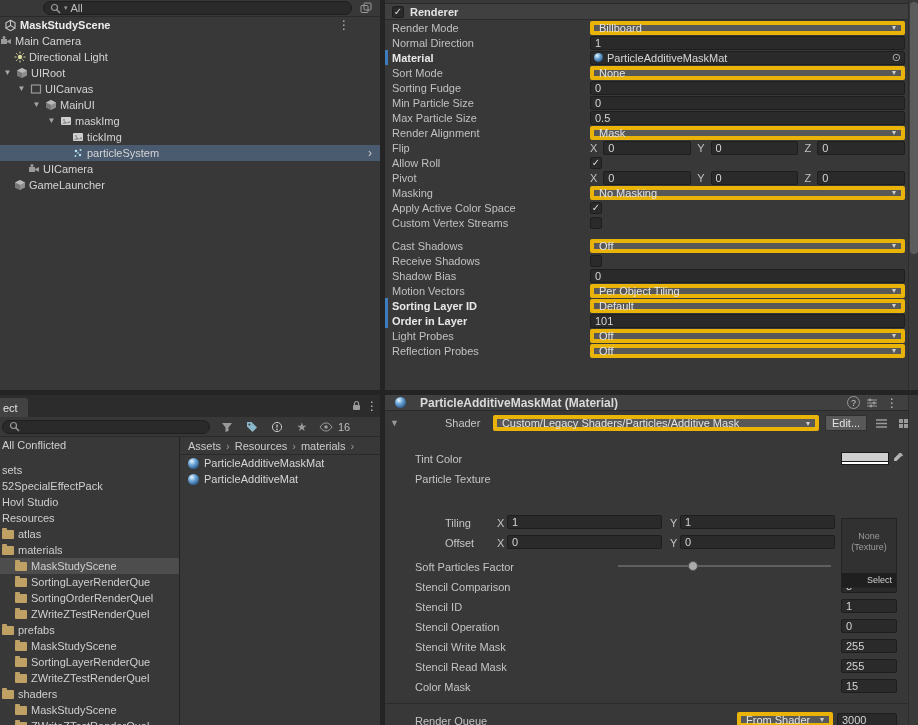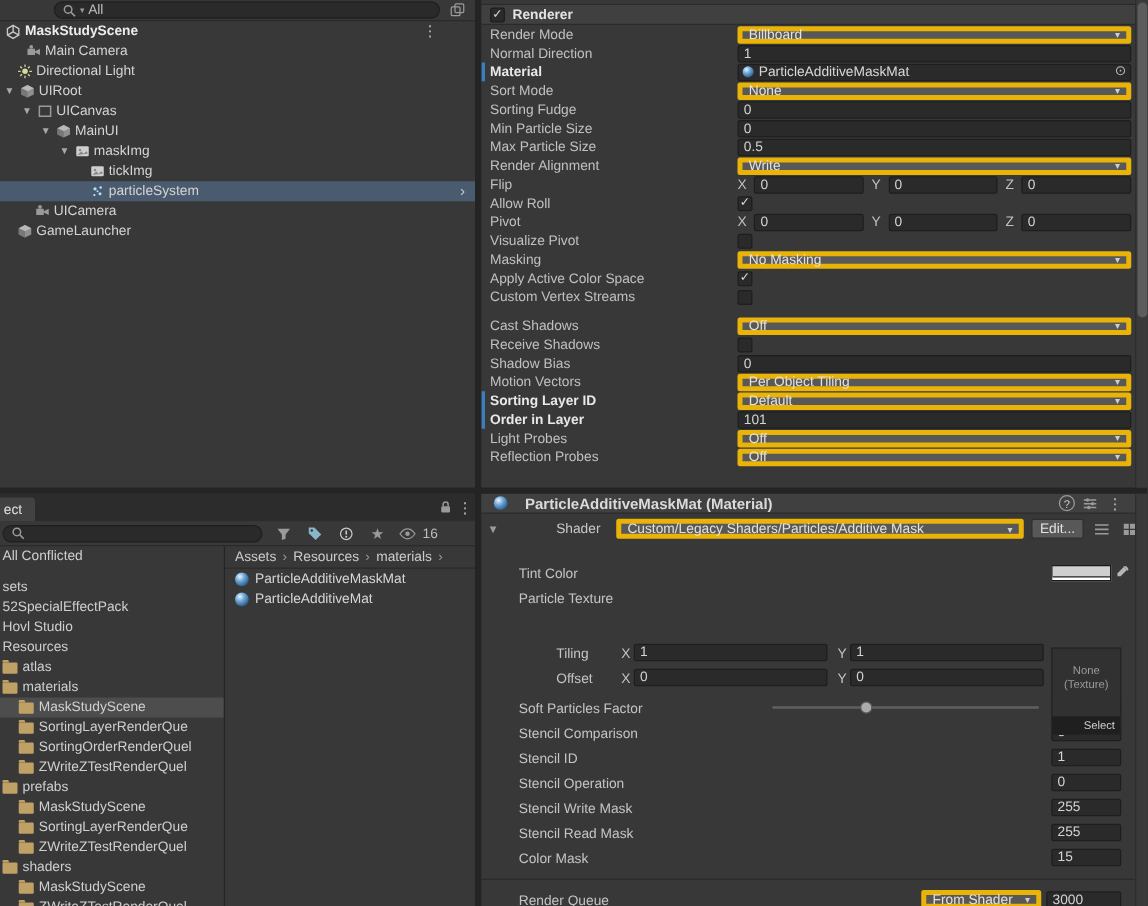--- a/index.html
+++ b/index.html
@@ -132,21 +132,21 @@
     <span class="icon">
         <svg width="13" height="13" viewBox="0 0 12 12">
           <path d="M6 1.2 10.2 3.6v4.8L6 10.8 1.8 8.4V3.6z" fill="none" stroke="#C9C9C9"></path>
           <path d="M6 1.2V6l4.2 2.4M6 6 1.8 8.4" stroke="#C9C9C9" fill="none"></path>
         </svg>
       </span>
     <span class="lbl">MaskStudyScene</span>
     <span class="row-kebab">⋮</span>
   </div>
 
-  <div class="hrow" style="padding-left:21px">
+  <div class="hrow" style="padding-left:0">
     <span class="icon">
         <svg width="12" height="12" viewBox="0 0 12 12">
           <path d="M1 4h6v5H1z M7 6l4-2v5l-4-2z" fill="#9a9a9a"></path>
           <circle cx="4" cy="2.5" r="1.5" fill="#9a9a9a"></circle>
         </svg>
       </span>
     <span class="lbl">Main Camera</span>
   </div>
   <div class="hrow" style="padding-left:14px">
     <span class="icon">
@@ -305,21 +305,21 @@
   <div class="irow">
     <span class="ilabel">Max Particle Size</span>
     <div class="ictrl">
         <div class="tfield">0.5</div>
       </div>
   </div>
   <div class="irow">
     <span class="ilabel">Render Alignment</span>
     <div class="ictrl">
         <div class="dropdown">
-          <span class="ddval">Write</span>
+          <span class="ddval">Mask</span>
           <span class="caret">▾</span>
         </div>
       </div>
   </div>
   <div class="irow">
     <span class="ilabel">Flip</span>
     <div class="ictrl xyz">
       <span class="axis">X</span>
         <div class="tfield">0</div>
       <span class="axis">Y</span>
@@ -339,26 +339,20 @@
   <div class="irow">
     <span class="ilabel">Pivot</span>
     <div class="ictrl xyz">
       <span class="axis">X</span>
         <div class="tfield">0</div>
       <span class="axis">Y</span>
         <div class="tfield">0</div>
       <span class="axis">Z</span>
         <div class="tfield">0</div>
     </div>
-  </div>
-  <div class="irow">
-    <span class="ilabel">Visualize Pivot</span>
-    <div class="ictrl">
-        <div class="checkbox"></div>
-      </div>
   </div>
   <div class="irow">
     <span class="ilabel">Masking</span>
     <div class="ictrl">
         <div class="dropdown">
           <span class="ddval">No Masking</span>
           <span class="caret">▾</span>
         </div>
       </div>
   </div>

